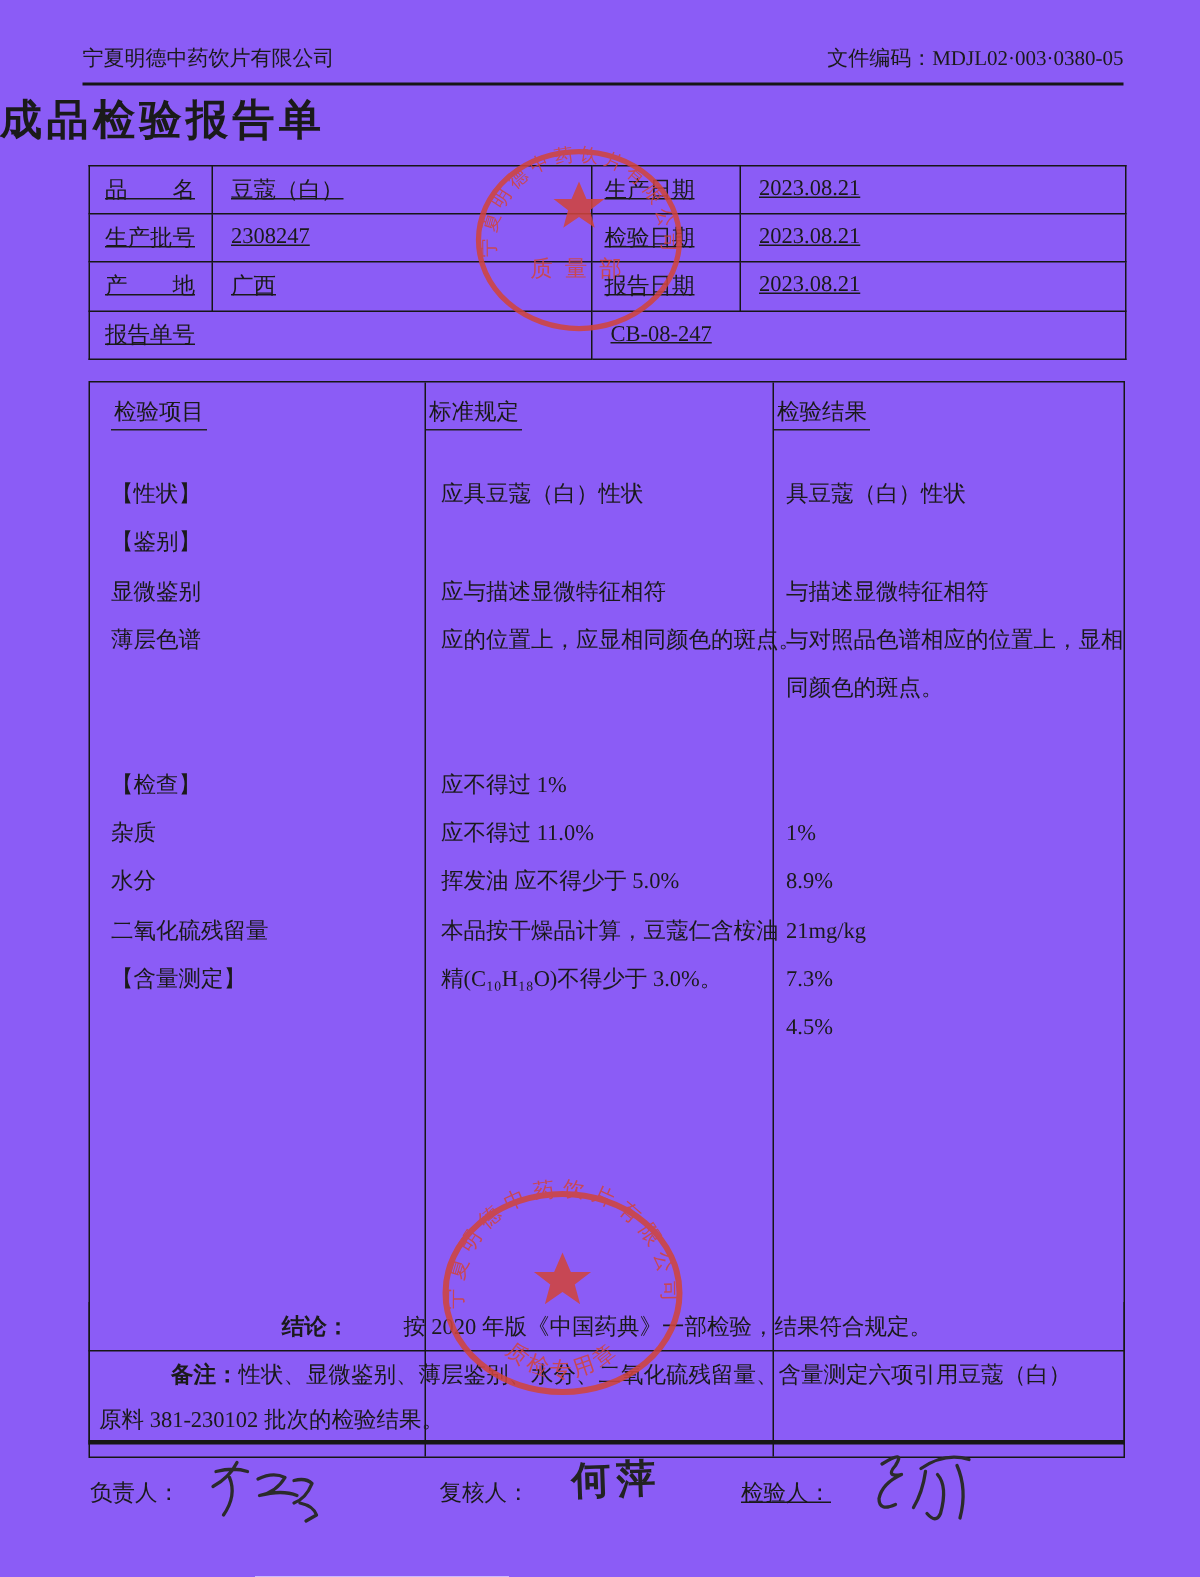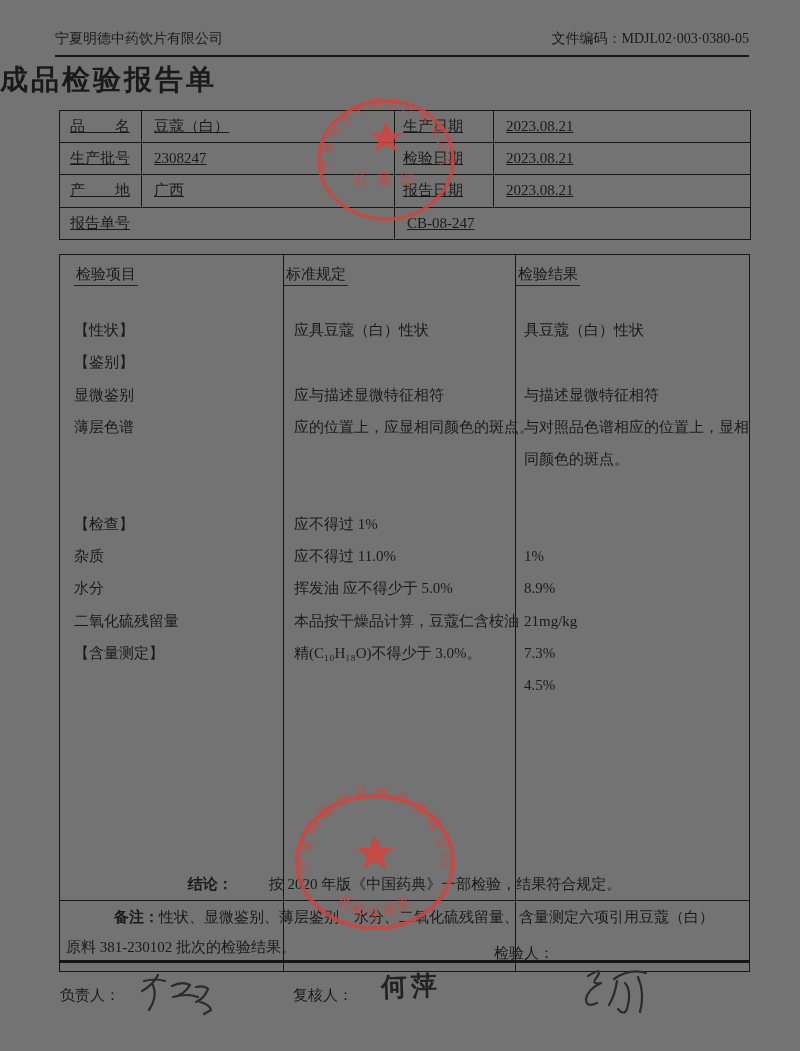--- a/index.html
+++ b/index.html
@@ -1,16 +1,16 @@
 <!DOCTYPE html>
 <html><head>
 <meta charset="utf-8">
 <style>
   html,body{margin:0;padding:0;background:#fff;}
-  #page{position:relative;width:800px;height:1051px;background:#737373;overflow:hidden;
+  #page{position:relative;width:800px;height:1051px;background:#8b5cf6;overflow:hidden;
         font-family:"Liberation Serif","DejaVu Serif",serif;color:#1a1a1a;}
 
   
   .page-header{position:absolute;top:30px;left:55px;width:694px;display:flex;
                justify-content:space-between;align-items:flex-end;padding-bottom:7px;
                border-bottom:2px solid #161616;font-size:14px;}
   .title{position:absolute;top:61px;left:0;width:800px;text-align:left;
          font-size:28px;font-weight:bold;letter-spacing:3px;}
 
   
@@ -178,21 +178,21 @@
   <svg class="sig" style="left:132px;top:970px;" width="92" height="48" viewBox="0 0 92 48" aria-label="李元玉">
     <path d="M26,5 Q21,15 10,21 M12,11 Q24,8 33,11"></path>
     <path d="M21,15 Q26,27 17,40"></path>
     <path d="M40,16 Q50,11 58,15 Q52,25 41,27 Q56,23 66,27"></path>
     <path d="M64,17 Q72,15 76,19 Q72,29 64,32 M68,32 Q77,34 79,40 L72,44"></path>
   </svg>
 
   <div class="sig-label" style="left:293px;top:986px;">复核人：</div>
   <div class="sig-text" style="left:381px;top:969px;">何萍</div>
 
-  <div class="sig-label" style="left:494px;top:944px;">检验人：</div>
+  <div class="sig-label" style="left:494px;top:986px;text-decoration:underline;">检验人：</div>
   <svg class="sig" style="left:566px;top:964px;" width="104" height="54" viewBox="0 0 104 54" aria-label="马丽">
     <path d="M22,12 Q38,2 31,13 Q24,21 35,19 Q22,25 20,35 Q20,44 31,39"></path>
     <path d="M48,15 Q64,4 80,9"></path>
     <path d="M51,17 Q49,31 43,41"></path>
     <path d="M59,19 Q66,27 61,45 Q58,52 52,45"></path>
     <path d="M72,13 Q79,29 74,48"></path>
   </svg>
 
   <svg class="stamp" style="left:299px;top:81px;" width="174" height="154" viewBox="-87 -77 174 154">
     <defs>

